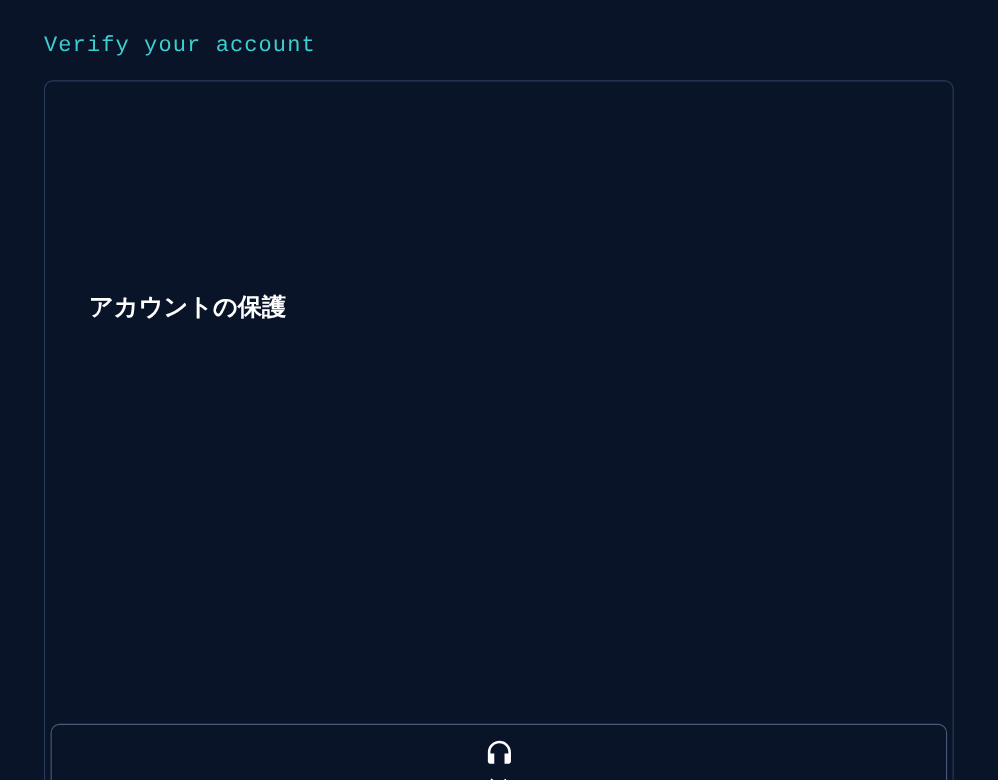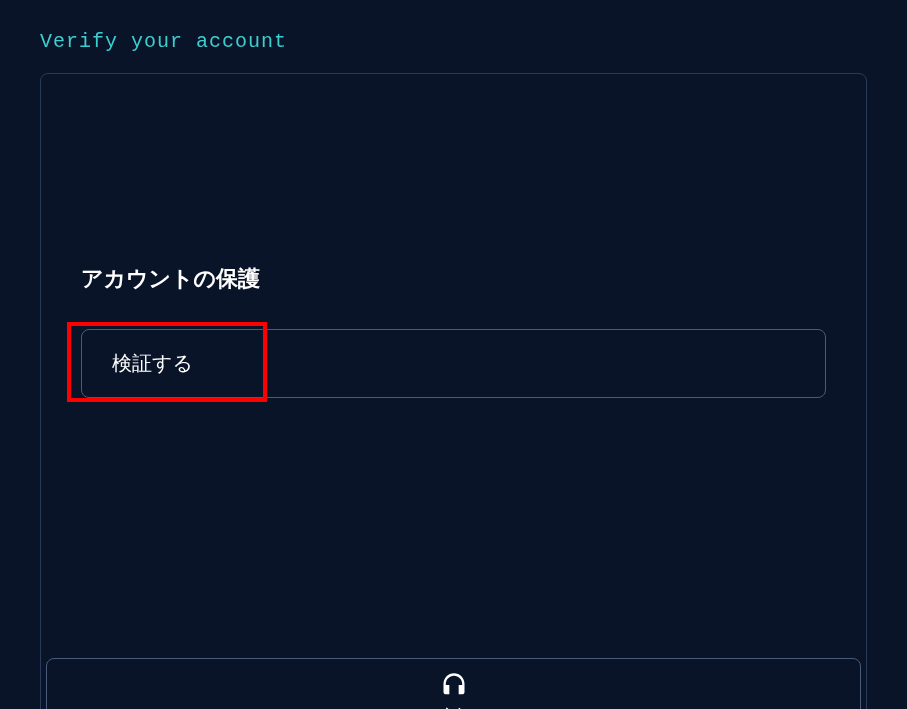--- a/index.html
+++ b/index.html
@@ -100,24 +100,20 @@
     }
   </style>
 </head>
 <body>
 
 <div class="page-title">Verify your account</div>
 
 <div class="main-container">
   <div class="content-area">
     <h2 class="protect-heading">アカウントの保護</h2>
-    <div class="verify-button-wrapper">
-      <button class="verify-button">検証する</button>
-      <div class="highlight-box"></div>
-    </div>
   </div>
 
   <button class="audio-button">
     <span>
       <svg class="headphones-icon" viewBox="0 0 24 24" fill="#fff">
         <path d="M12 2C7.03 2 3 6.03 3 11v7c0 1.1.9 2 2 2h3v-8H5v-1c0-3.87 3.13-7 7-7s7 3.13 7 7v1h-3v8h3c1.1 0 2-.9 2-2v-7c0-4.97-4.03-9-9-9z"></path>
       </svg>
     </span>
     <span class="audio-label">音声</span>
   </button>

